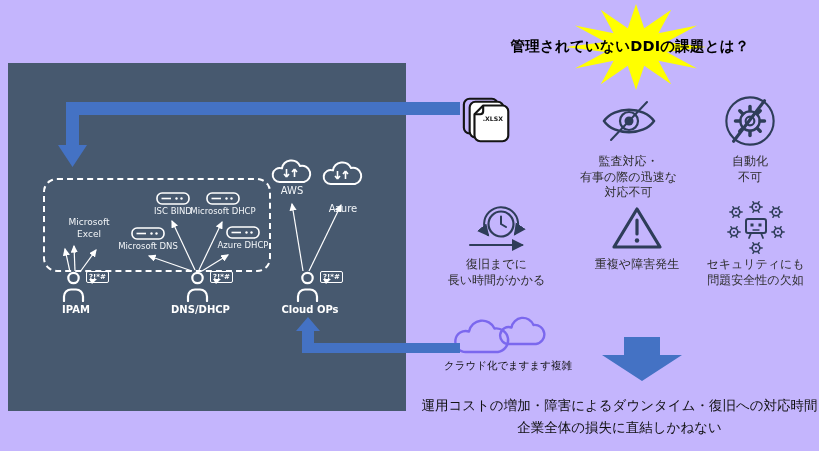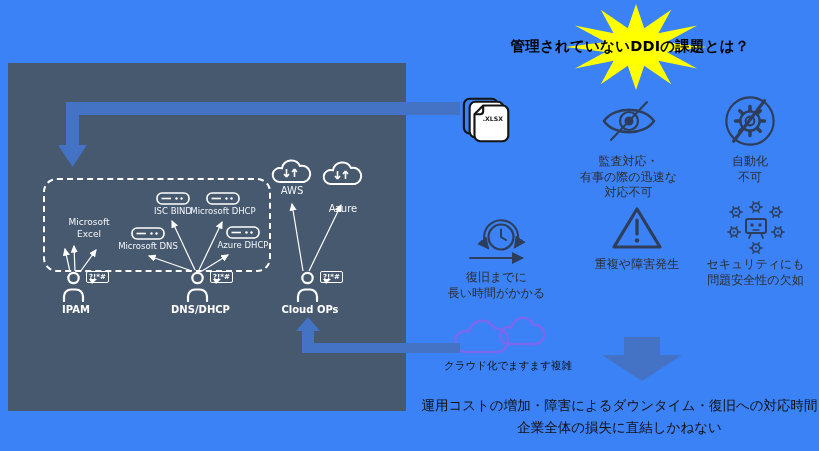--- a/index.html
+++ b/index.html
@@ -1,17 +1,17 @@
 <!DOCTYPE html>
 <html><head>
 <meta charset="utf-8">
 <style>
   * { margin:0; padding:0; box-sizing:border-box; }
   body { background:#fff; font-family:"DejaVu Sans","Liberation Sans",sans-serif; }
-  .slide { position:relative; width:819px; height:451px; background:#3b82f6; overflow:hidden; }
+  .slide { position:relative; width:819px; height:451px; background:#c4b5fd; overflow:hidden; }
 
   
   .starburst { position:absolute; left:562px; top:2px; z-index:1; }
   .title { position:absolute; left:500px; top:37px; width:260px; text-align:center;
            font-size:14.5px; font-weight:bold; color:#000; z-index:2; letter-spacing:.2px; }
 
   
   .panel { position:absolute; left:8px; top:63px; width:398px; height:348px; background:#47596F; }
   .dashed-group { position:absolute; left:35px; top:115px; width:228px; height:94px;
                   border:2px dashed #fff; border-radius:14px; }
@@ -198,21 +198,21 @@
               <line x1="36.4" y1="21.6" x2="39.6" y2="18.4"></line>
           </g>
           <line x1="44" y1="8" x2="12" y2="50" stroke-width="3.2"></line>
         </g>
       </svg>
     </div>
     <div class="lbl">自動化
 不可</div>
   </div>
 
-  <div class="cell r2" style="left:433px; top:216px; width:127px;justify-content:space-between;">
+  <div class="cell r2" style="left:433px; top:203px; width:127px;justify-content:space-between;">
     <div class="icon-wrap">
       <svg width="64" height="50" viewBox="0 0 64 50">
         <defs>
           <marker id="ahn" markerWidth="7" markerHeight="7" refX="5" refY="3" orient="auto-start-reverse">
             <polygon points="0,0 6,3 0,6" fill="#2E3D59"></polygon>
           </marker>
           <marker id="ahn2" markerWidth="7" markerHeight="7" refX="5" refY="3" orient="auto">
             <polygon points="0,0 6,3 0,6" fill="#2E3D59"></polygon>
           </marker>
         </defs>

